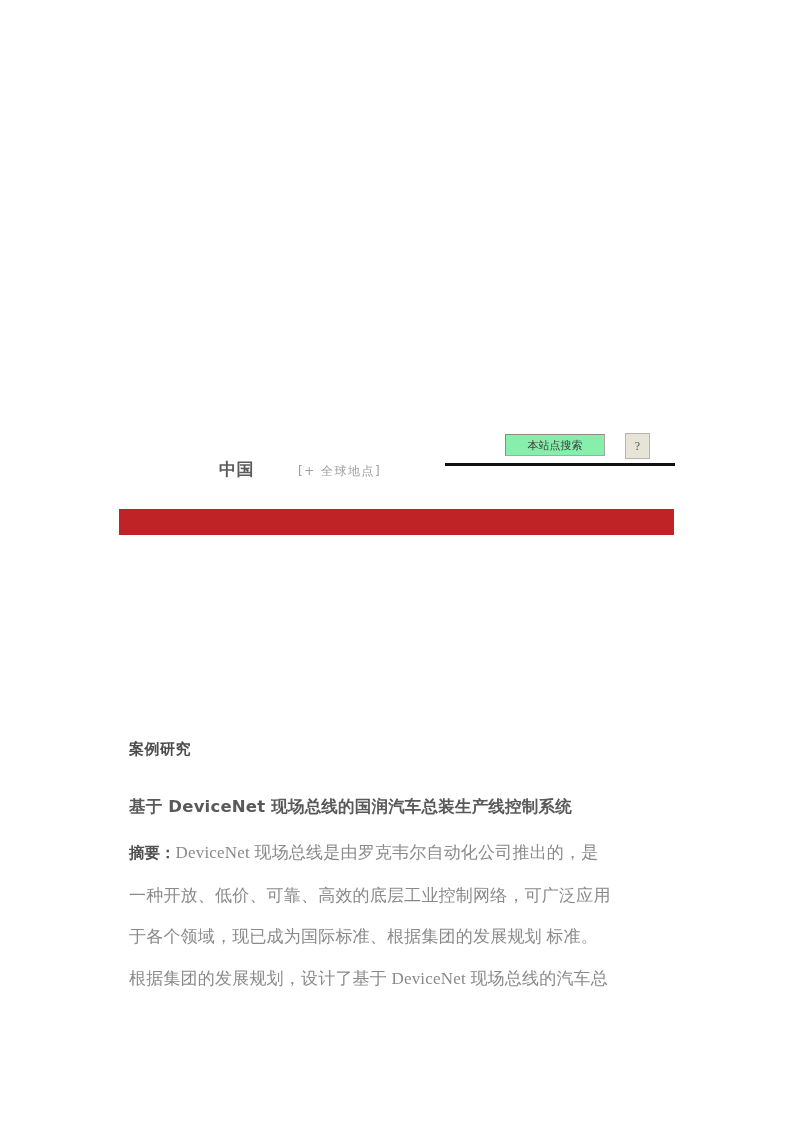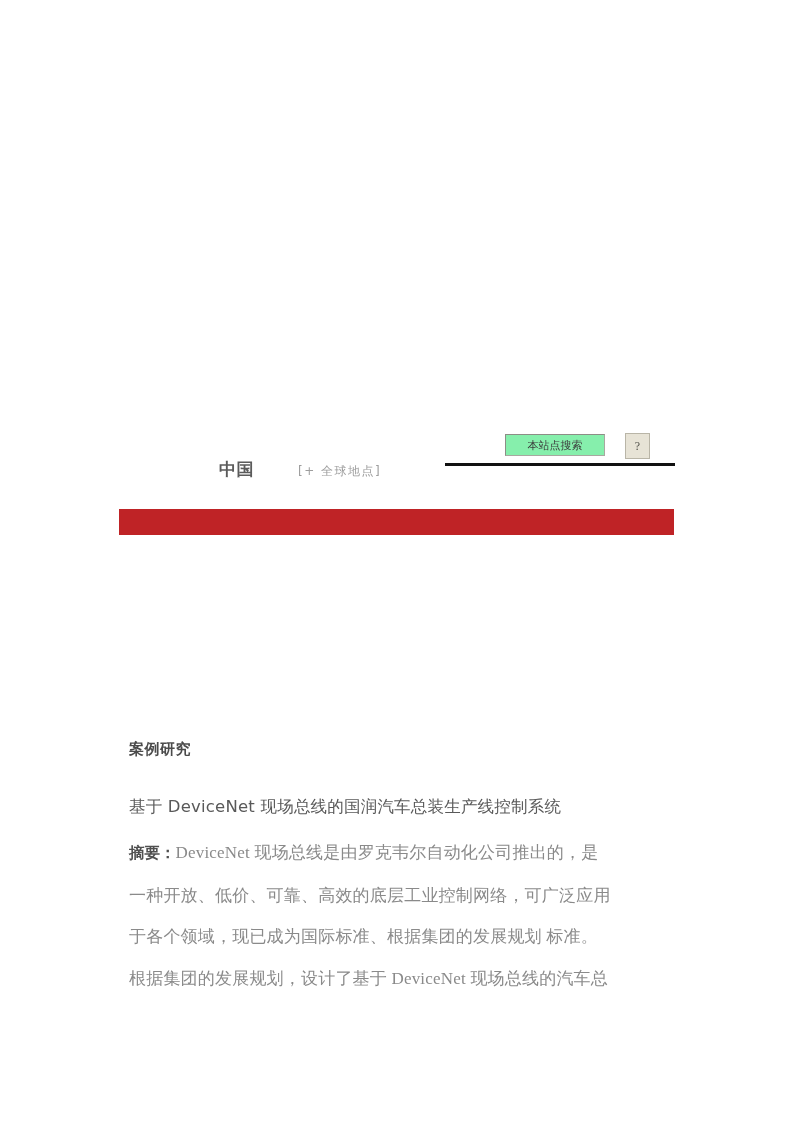--- a/index.html
+++ b/index.html
@@ -138,21 +138,21 @@
     font-family: "DejaVu Sans", "Liberation Sans", sans-serif;
     font-size: 15px;
     font-weight: bold;
     color: #4b4b4b;
     letter-spacing: 0.5px;
     margin: 0 0 37px 0;
   }
   .article-title {
     font-family: "DejaVu Sans", "Liberation Sans", serif;
     font-size: 16.5px;
-    font-weight: normal;
+    font-weight: bold;
     color: #595959;
     letter-spacing: 0.2px;
     margin: 0 0 14px 0;
     white-space: nowrap;
   }
   .abstract {
     margin: 0;
     font-size: 17px;
     line-height: 41.5px;
     color: #8a8a8a;

